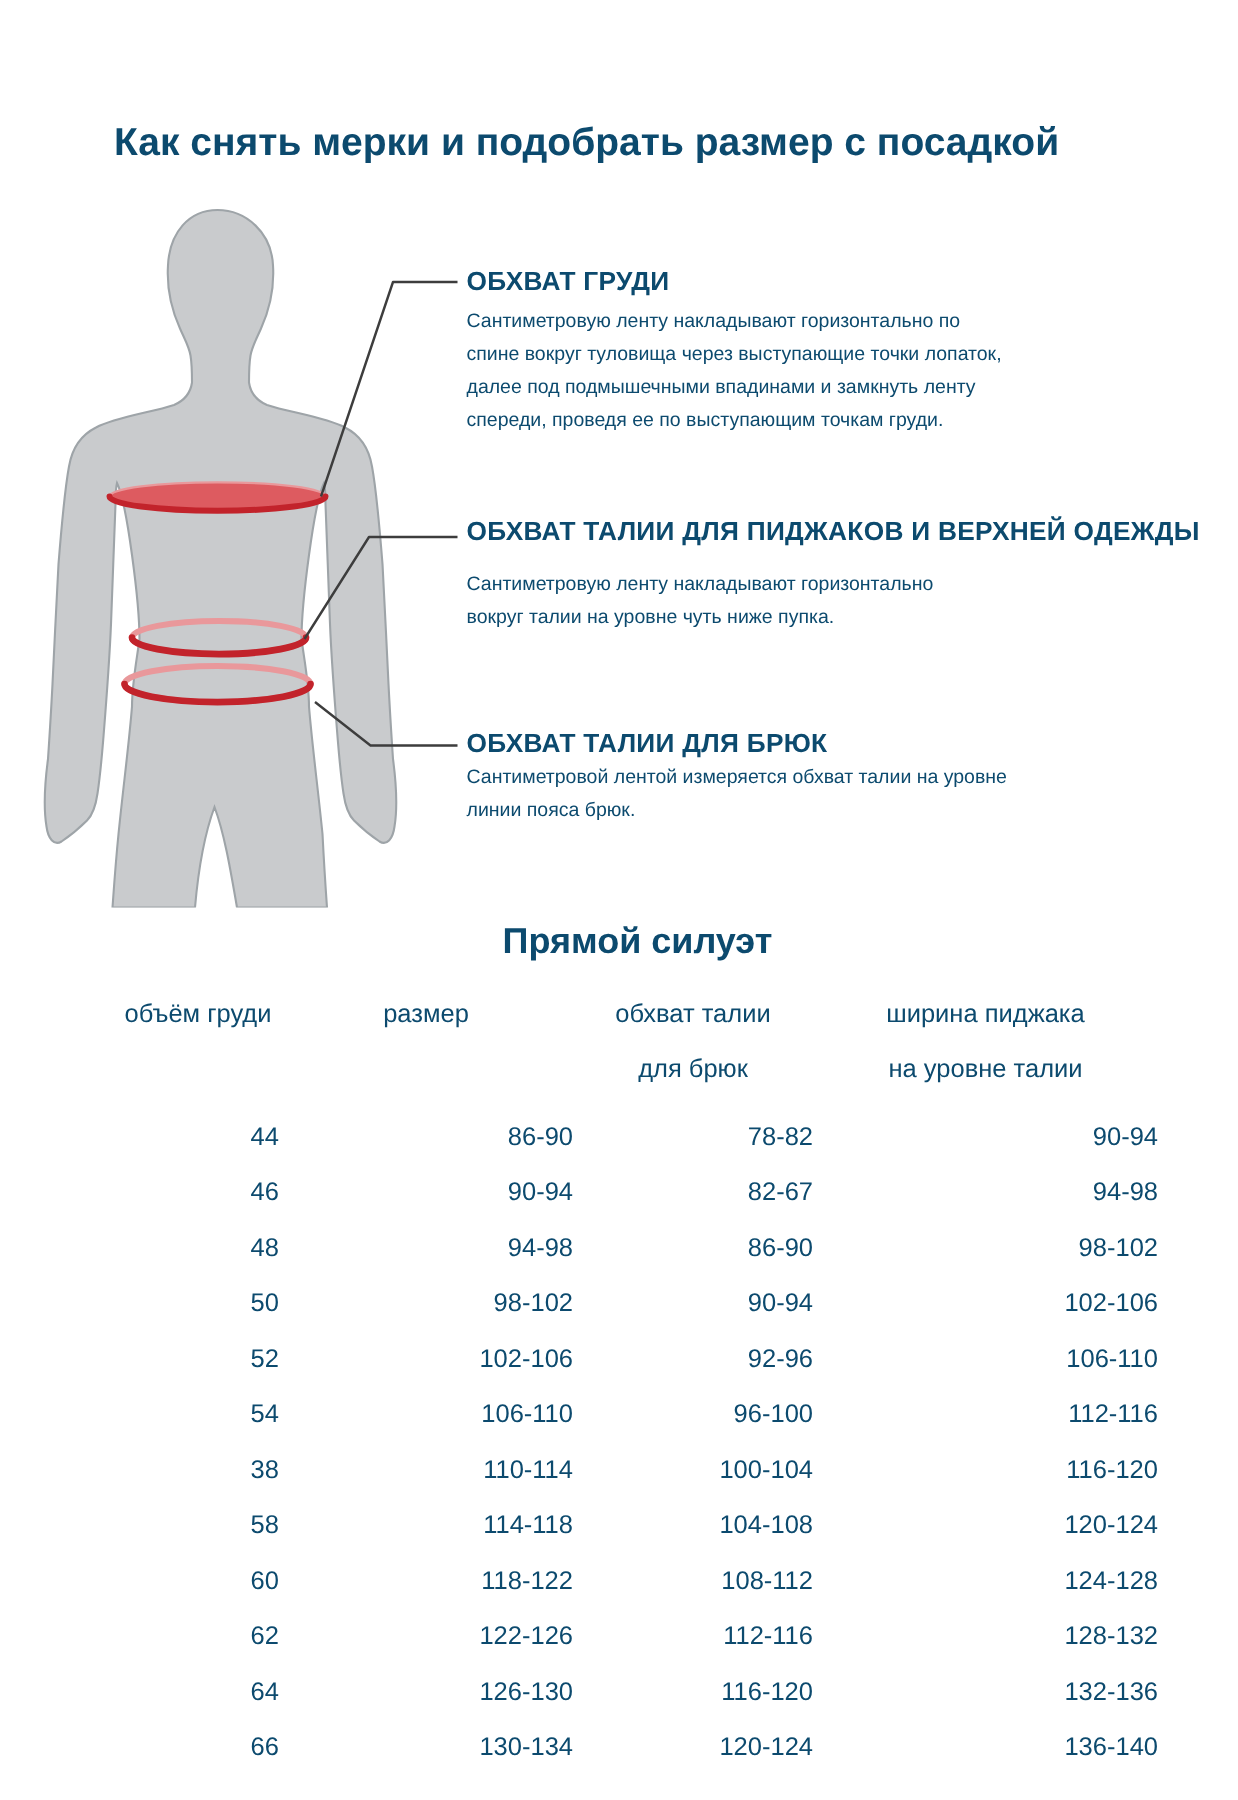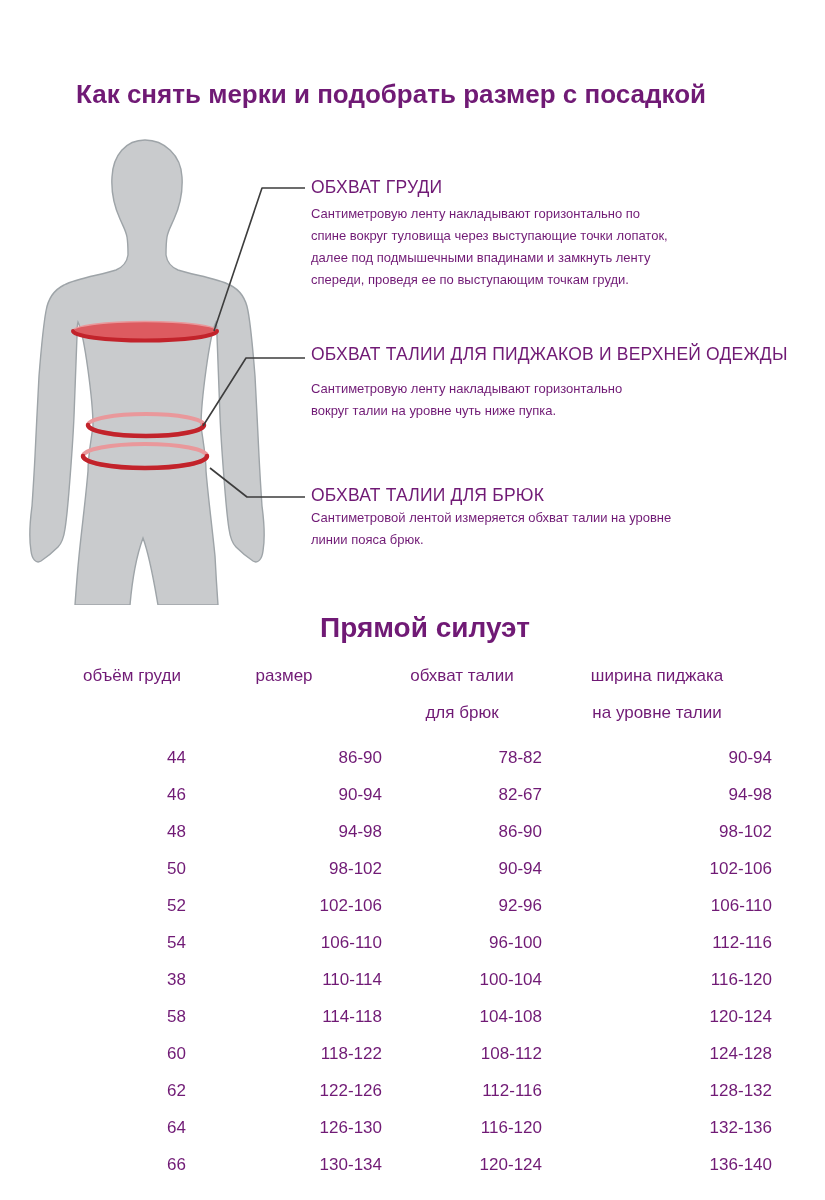--- a/index.html
+++ b/index.html
@@ -1,41 +1,42 @@
 <!DOCTYPE html>
 <html style="--silhouette_fill: #c9cbcd; --silhouette_stroke: #9ea4a8; --ring_dark: #c2232b; --ring_light: #e9989b; --chest_fill: #dd5b60; --connector: #3d3d3d;"><head>
 <meta charset="utf-8">
 <style>
   html,body{margin:0;padding:0;background:#fff;}
   .page{
     position:relative;width:825px;height:1200px;background:#fff;
-    font-family:"Liberation Sans","DejaVu Sans",sans-serif;color:#701a75;
+    font-family:"Liberation Sans","DejaVu Sans",sans-serif;color:#0c4a6e;
     overflow:hidden;
   }
   .page-title{
     position:absolute;left:76px;top:77px;width:680px;
     font-size:26px;font-weight:bold;line-height:34px;white-space:nowrap;
   }
   .figure-svg{position:absolute;left:20px;top:130px;width:290px;height:475px;}
   .silhouette{fill:var(--silhouette_fill);stroke:var(--silhouette_stroke);stroke-width:1.4;}
   .ring-top{fill:none;stroke:var(--ring_light);stroke-width:4;}
   .ring-bottom{fill:none;stroke:var(--ring_dark);stroke-width:4.5;stroke-linecap:round;}
   .chest-fill{fill:var(--chest_fill);stroke:var(--ring_light);stroke-width:1.5;}
   .chest-bottom{fill:none;stroke:var(--ring_dark);stroke-width:4;stroke-linecap:round;}
   .connector{fill:none;stroke:var(--connector);stroke-width:1.6;stroke-linejoin:round;}
   .m-heading{
     position:absolute;left:311px;font-size:17.5px;line-height:22px;white-space:nowrap;
     letter-spacing:.2px;
+    font-weight:bold;
   }
   .m-desc{
     position:absolute;left:311px;font-size:13px;line-height:22px;
     white-space:pre-line;width:480px;
   }
   .size-table{position:absolute;left:78px;top:612px;width:694px;}
-  .tbl-title{font-size:28px;font-weight:bold;text-align:center;height:32px;line-height:32px;}
+  .tbl-title{font-size:24px;font-weight:bold;text-align:center;height:32px;line-height:32px;}
   .tbl-head{display:grid;grid-template-columns:108px 196px 160px 230px;margin-top:21px;}
   .tbl-head .hcell{text-align:center;font-size:17px;}
   .tbl-head .hline{height:37px;line-height:22px;}
   .tbl-rows{display:grid;grid-template-columns:108px 196px 160px 230px;grid-auto-rows:37px;}
   .tbl-rows .cell{text-align:right;font-size:17px;line-height:37px;}
 </style>
 </head>
 <body>
 
 <div class="page">

